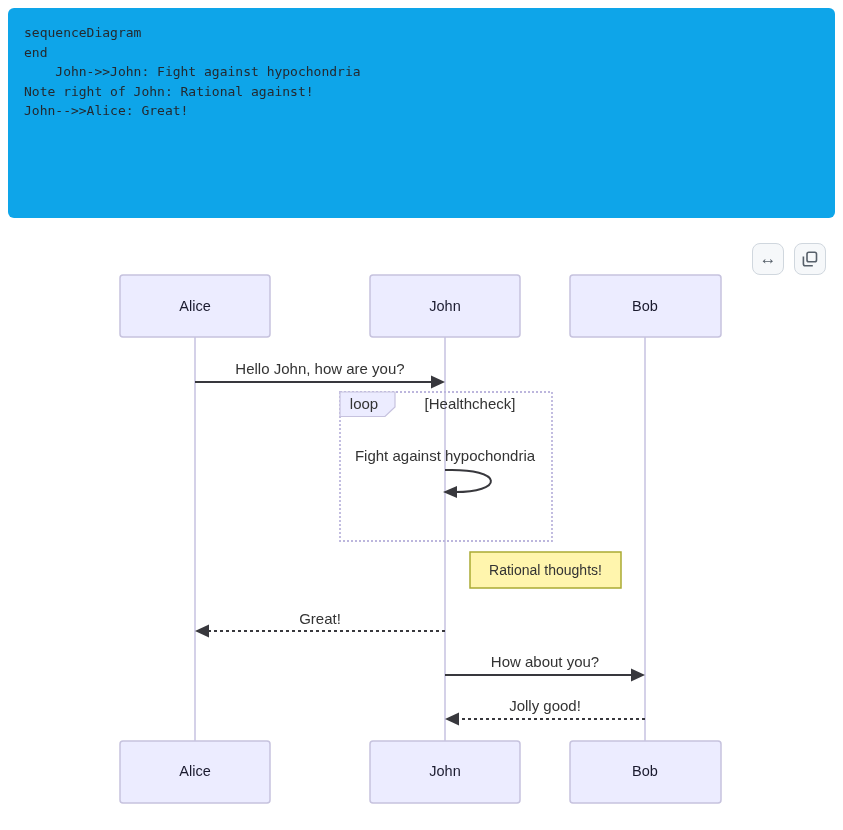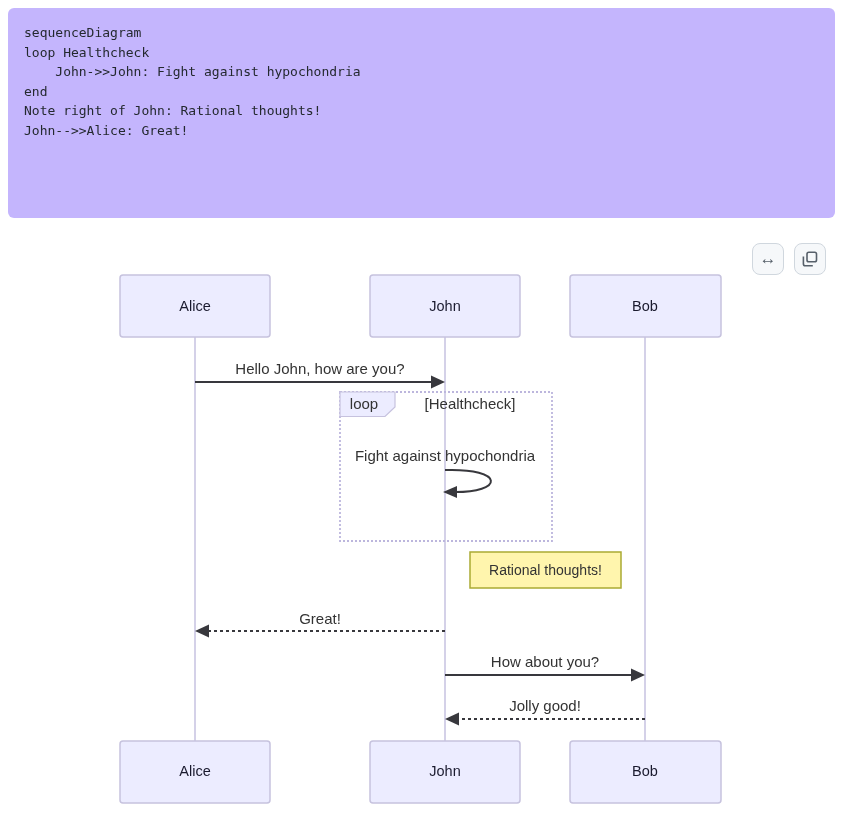--- a/index.html
+++ b/index.html
@@ -7,21 +7,21 @@
     width: 843px; height: 830px;
     background: #ffffff;
     font-family: "Liberation Sans", "DejaVu Sans", sans-serif;
     position: relative;
     overflow: hidden;
   }
   .code-block {
     position: absolute;
     left: 8px; top: 8px;
     width: 827px; height: 210px;
-    background: #c4b5fd;
+    background: #0ea5e9;
     border-radius: 6px;
     padding: 15px 16px;
     font-family: "DejaVu Sans Mono", "Liberation Mono", monospace;
     font-size: 13px;
     line-height: 19.6px;
     color: #24292f;
   }
   .code-line { white-space: pre; }
   .toolbar-btn {
     position: absolute;
@@ -45,24 +45,23 @@
   .actor-label   { font-size: 14.5px; fill: #1a1a2e; }
   .msg-label     { font-size: 15px;  fill: #333333; }
   .loop-label    { font-size: 15px;  fill: #333333; }
   .note-label    { font-size: 14px;  fill: #333333; }
 </style>
 </head>
 <body>
 
 <div class="code-block">
   <div class="code-line">sequenceDiagram</div>
-  <div class="code-line">loop Healthcheck</div>
+  <div class="code-line">end</div>
   <div class="code-line">    John-&gt;&gt;John: Fight against hypochondria</div>
-  <div class="code-line">end</div>
-  <div class="code-line">Note right of John: Rational thoughts!</div>
+  <div class="code-line">Note right of John: Rational against!</div>
   <div class="code-line">John--&gt;&gt;Alice: Great!</div>
 </div>
 
 <div class="toolbar-btn btn-expand">
   <span>↔</span>
 </div>
 <div class="toolbar-btn btn-copy">
   <svg width="16" height="16" viewBox="0 0 16 16">
     <rect x="5" y="1.2" width="9.5" height="9.5" rx="1.8" fill="none" stroke="#57606a" stroke-width="1.6"></rect>
     <path d="M 10.8 14.8 L 3.2 14.8 Q 1.4 14.8 1.4 13 L 1.4 5.4" fill="none" stroke="#57606a" stroke-width="1.6"></path>

